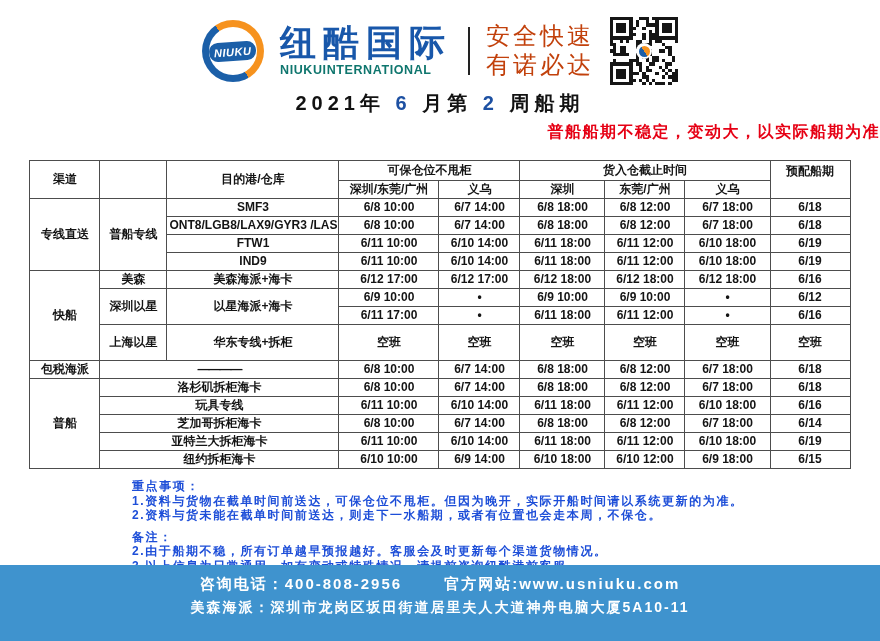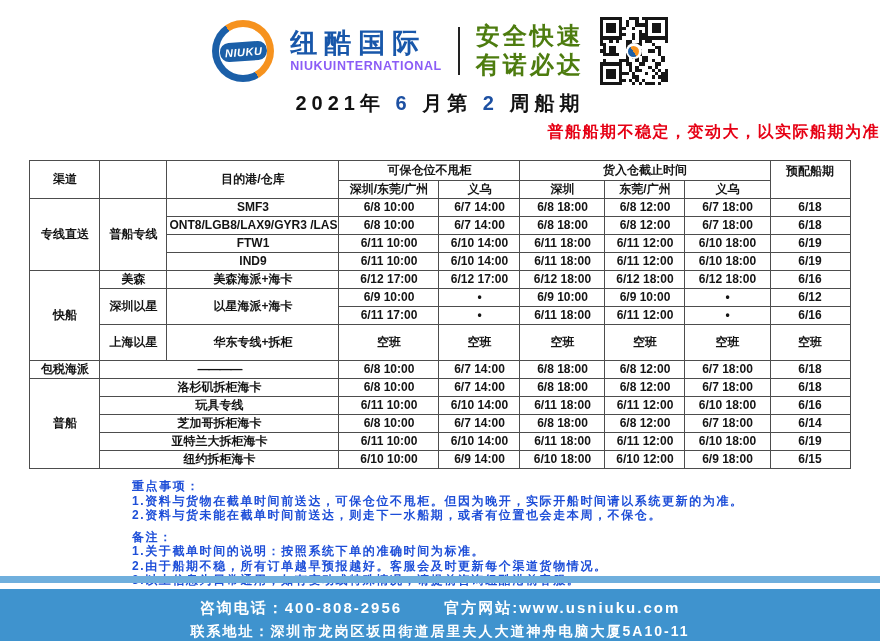--- a/index.html
+++ b/index.html
@@ -9,24 +9,24 @@
   
   .header{display:flex;align-items:center;justify-content:center;gap:16px;padding-top:12px;height:78px;}
   .logo-circle{position:relative;width:62px;height:62px;border-radius:50%;
      background:conic-gradient(from 150deg,#1b5fa8 0 175deg,#f6921e 175deg 360deg);flex:0 0 auto;}
   .logo-inner{position:absolute;inset:7px;background:#fff;border-radius:50%;
      display:flex;align-items:center;justify-content:center;overflow:hidden;}
   .logo-band{background:#1b5fa8;color:#fff;font-weight:bold;font-style:italic;
      font-size:11px;letter-spacing:.5px;padding:4px 5px 3px;border-radius:9px 9px 9px 9px;
      transform:rotate(-4deg);}
   .brand{line-height:1;}
-  .brand-cn{color:#1857aa;font-size:27px;font-weight:bold;letter-spacing:7px;}
-  .brand-en{color:#8b5cf6;font-size:12.5px;font-weight:bold;letter-spacing:.6px;margin-top:3px;}
+  .brand-cn{color:#1857aa;font-size:36px;font-weight:bold;letter-spacing:7px;}
+  .brand-en{color:#0f766e;font-size:12.5px;font-weight:bold;letter-spacing:.6px;margin-top:3px;}
   .v-divider{width:2px;height:48px;background:#222;}
-  .tagline{font-size:24px;font-weight:bold;color:#4d7c0f;line-height:1.2;letter-spacing:3px;}
+  .tagline{font-size:24px;font-weight:normal;color:#c2410c;line-height:1.2;letter-spacing:3px;}
   .qr{position:relative;width:68px;height:68px;flex:0 0 auto;}
   .qr-grid{display:grid;grid-template-columns:repeat(21,1fr);grid-template-rows:repeat(21,1fr);
      width:68px;height:68px;}
   .qr-grid i{display:block;}
   .qr-grid i.on{background:#161616;}
   .qr-badge{position:absolute;left:50%;top:50%;width:16px;height:16px;margin:-8px 0 0 -8px;
      background:#fff;border-radius:50%;display:flex;align-items:center;justify-content:center;}
   .qr-badge span{display:block;width:11px;height:11px;border-radius:50%;
      background:conic-gradient(from 150deg,#1b5fa8 0 175deg,#f6921e 175deg 360deg);}
 
@@ -47,21 +47,21 @@
   table.sched td.etd-hdr{vertical-align:top;padding-top:4px;margin-left:20px;}
   .dash{letter-spacing:-1px;}
 
   
   .notes{margin:10px 0 0 132px;color:#1d4ed8;font-weight:bold;font-size:12px;
      letter-spacing:1.6px;line-height:14.5px;}
   .notes .sec2{margin-top:7px;}
 
   
   .footer-strip{position:absolute;left:0;right:0;bottom:58px;height:7px;background:#6fafdd;}
-  .footer{position:absolute;left:0;right:0;bottom:0;height:52px;background:#3f93ce;
+  .footer{position:absolute;left:0;right:0;bottom:0;height:76px;background:#3f93ce;
      color:#fff;font-weight:bold;text-align:center;}
   .footer .line1{padding-top:10px;font-size:15px;letter-spacing:2px;}
   .footer .line1 .gap{display:inline-block;width:42px;}
   .footer .line2{margin-top:5px;font-size:14px;letter-spacing:2px;}
 </style>
 </head>
 <body>
 
 <div class="page">
 
@@ -705,28 +705,27 @@
       <td>6/15</td>
     </tr>
   </tbody>
     </table>
 
   <div class="notes">
     <div>重点事项：</div>
     <div>1.资料与货物在截单时间前送达，可保仓位不甩柜。但因为晚开，实际开船时间请以系统更新的为准。</div>
     <div>2.资料与货未能在截单时间前送达，则走下一水船期，或者有位置也会走本周，不保仓。</div>
     <div class="sec2">备注：</div>
-    <div>1.关于截单时间的说明：按照系统下单的准确时间为标准。</div>
     <div>2.由于船期不稳，所有订单越早预报越好。客服会及时更新每个渠道货物情况。</div>
     <div>3.以上信息为日常通用，如有变动或特殊情况，请提前咨询纽酷港前客服。</div>
   </div>
 
   <div class="footer-strip"></div>
   <div class="footer">
     <div class="line1">
       <span>咨询电话：</span><span>400-808-2956</span><span class="gap"></span><span>官方网站:</span><span>www.usniuku.com</span>
     </div>
     <div class="line2">
-      <span>联系地址：</span><span>深圳市龙岗区坂田街道居里夫人大道神舟电脑大厦5A10-11</span>
+      <span>美森海派：</span><span>深圳市龙岗区坂田街道居里夫人大道神舟电脑大厦5A10-11</span>
     </div>
   </div>
 
 </div>
 
 </body></html>

